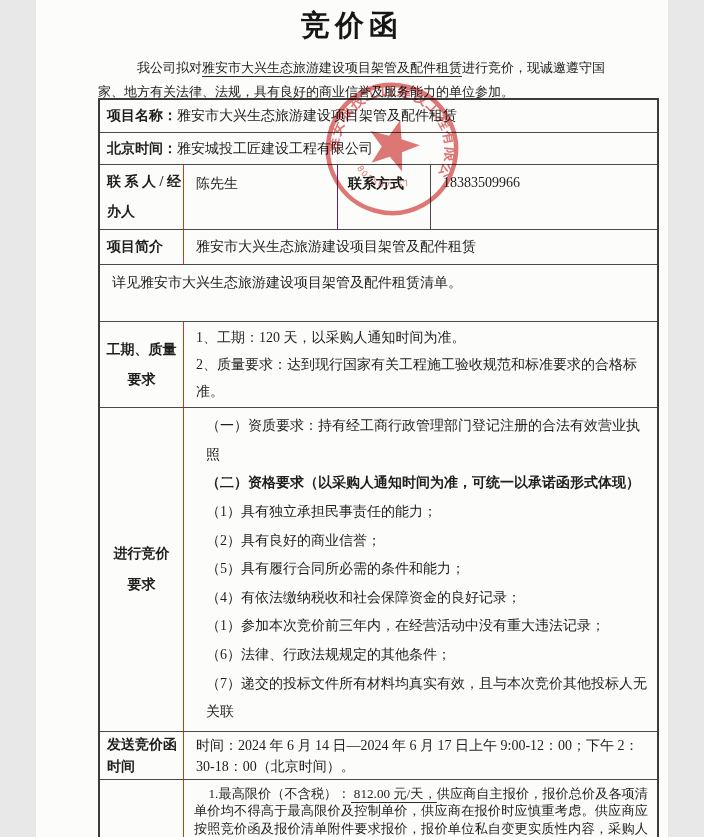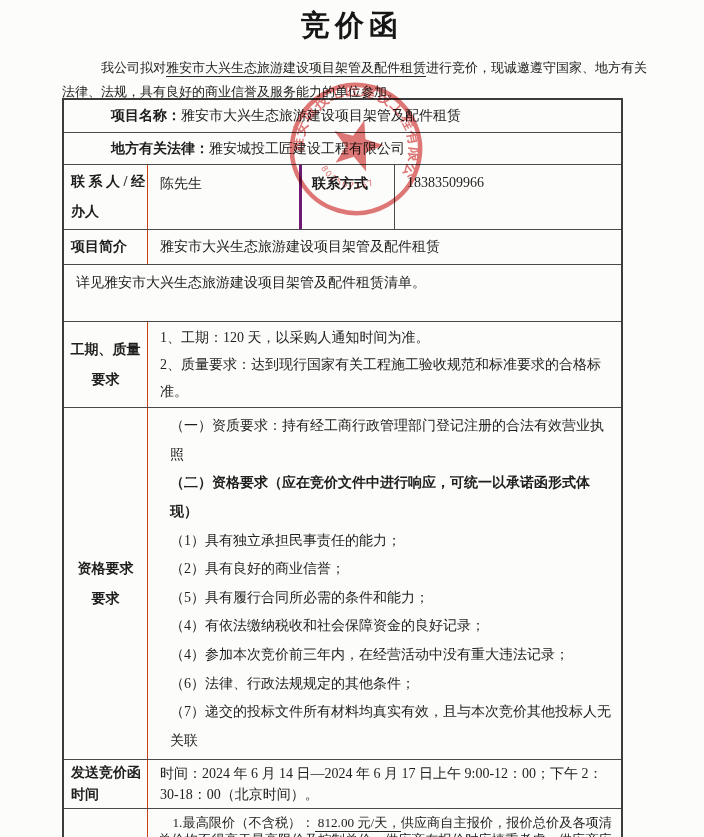--- a/index.html
+++ b/index.html
@@ -1,19 +1,19 @@
 <!DOCTYPE html>
 <html><head>
 <meta charset="utf-8">
 <style>
   html,body{margin:0;padding:0;}
   body{background:#e8e8e8;}
   .page{
     position:relative;
-    width:704px;height:837px;
+    width:632px;height:837px;
     margin:0 auto;
     background:#fcfcfa;
     font-family:"Liberation Serif","DejaVu Serif",serif;
     color:#1e1e1e;
     overflow:hidden;
   }
   .doc-title{
     margin:0;padding-top:6px;
     text-align:center;
     font-size:29px;font-weight:bold;
@@ -47,26 +47,26 @@
     font-weight:bold;
     padding:2px 2px 2px 7px;
     white-space:pre-line;
     line-height:2.15;
     display:flex;flex-direction:column;justify-content:center;
   }
   .lbl.center{text-align:center;padding-left:2px;}
   .lbl.tight{line-height:1.55;}
   .val{flex:1;display:flex;align-items:center;padding:2px 6px 2px 12px;}
   .inline-row{display:flex;align-items:center;padding-left:7px;}
-  .inline-lbl{font-weight:bold;margin-left:40px;}
+  .inline-lbl{font-weight:bold;}
   .h33{min-height:33px;} .h32{min-height:32px;} .h63{min-height:63px;}
   .h57{min-height:57px;} .h62{min-height:62px;} .h270{min-height:270px;}
   .h44{min-height:44px;} .h131{min-height:133px;}
 
-  .c-name{flex:0 0 154px;border-right:3px solid #701a75;display:flex;align-items:flex-start;padding:10px 4px 2px 12px;}
+  .c-name{flex:0 0 154px;border-right:1px solid #701a75;display:flex;align-items:flex-start;padding:10px 4px 2px 12px;}
   .c-mlabel{flex:0 0 93px;border-right:1px solid #4a4a4a;font-weight:bold;display:flex;align-items:flex-start;padding:10px 2px 2px 10px;}
   .c-phone{flex:1;display:flex;align-items:flex-start;padding:10px 4px 2px 12px;}
 
   .val.top{align-items:flex-start;padding-top:9px;}
   .val.col{flex-direction:column;align-items:flex-start;justify-content:center;line-height:27px;}
   .qual{flex:1;display:flex;flex-direction:column;justify-content:center;padding:4px 8px 4px 22px;line-height:28.6px;}
   .qual .bold{font-weight:bold;}
   .quote{flex:1;padding:5px 9px 4px 10px;font-size:13.2px;line-height:17.3px;text-align:justify;}
   .quote p{margin:0;text-indent:1.1em;}
   .send .val{line-height:21px;}
@@ -90,21 +90,21 @@
   <p class="intro"><span>我公司拟对</span><span class="u">雅安市大兴生态旅游建设项目架管及配件租赁</span><span>进行竞价，现诚邀遵守国家、地方有关法律、法规，具有良好的商业信誉及服务能力的单位参加。</span></p>
 
   <div class="doc-table">
 
     <div class="t-row h33 inline-row">
       <span class="inline-lbl">项目名称：</span>
       <span>雅安市大兴生态旅游建设项目架管及配件租赁</span>
     </div>
 
     <div class="t-row h32 inline-row">
-      <span class="inline-lbl">地方有关法律：</span>
+      <span class="inline-lbl">北京时间：</span>
       <span>雅安城投工匠建设工程有限公司</span>
     </div>
 
     <div class="t-row h63">
       <div class="cell lbl">联 系 人 / 经
 办人</div>
       <div class="cell c-name">陈先生</div>
       <div class="cell c-mlabel">联系方式</div>
       <div class="cell c-phone">18383509966</div>
     </div>
@@ -121,30 +121,30 @@
     <div class="t-row h62">
       <div class="cell lbl center">工期、质量
 要求</div>
       <div class="cell val col">
         <div>1、工期：120 天，以采购人通知时间为准。</div>
         <div>2、质量要求：达到现行国家有关工程施工验收规范和标准要求的合格标准。</div>
       </div>
     </div>
 
     <div class="t-row h270">
-      <div class="cell lbl center">资格要求
+      <div class="cell lbl center">进行竞价
 要求</div>
       <div class="cell qual">
         <div>（一）资质要求：持有经工商行政管理部门登记注册的合法有效营业执照</div>
-        <div class="bold">（二）资格要求（应在竞价文件中进行响应，可统一以承诺函形式体现）</div>
+        <div class="bold">（二）资格要求（以采购人通知时间为准，可统一以承诺函形式体现）</div>
         <div>（1）具有独立承担民事责任的能力；</div>
         <div>（2）具有良好的商业信誉；</div>
         <div>（5）具有履行合同所必需的条件和能力；</div>
         <div>（4）有依法缴纳税收和社会保障资金的良好记录；</div>
-        <div>（4）参加本次竞价前三年内，在经营活动中没有重大违法记录；</div>
+        <div>（1）参加本次竞价前三年内，在经营活动中没有重大违法记录；</div>
         <div>（6）法律、行政法规规定的其他条件；</div>
         <div>（7）递交的投标文件所有材料均真实有效，且与本次竞价其他投标人无关联</div>
       </div>
     </div>
 
     <div class="t-row h44 send">
       <div class="cell lbl tight">发送竞价函
 时间</div>
       <div class="cell val">时间：2024 年 6 月 14 日—2024 年 6 月 17 日上午 9:00-12：00；下午 2：30-18：00（北京时间）。</div>
     </div>

